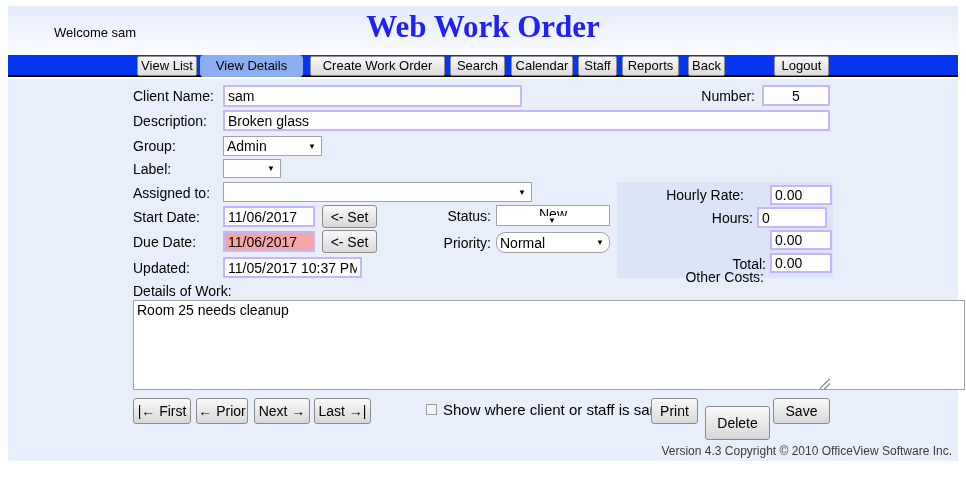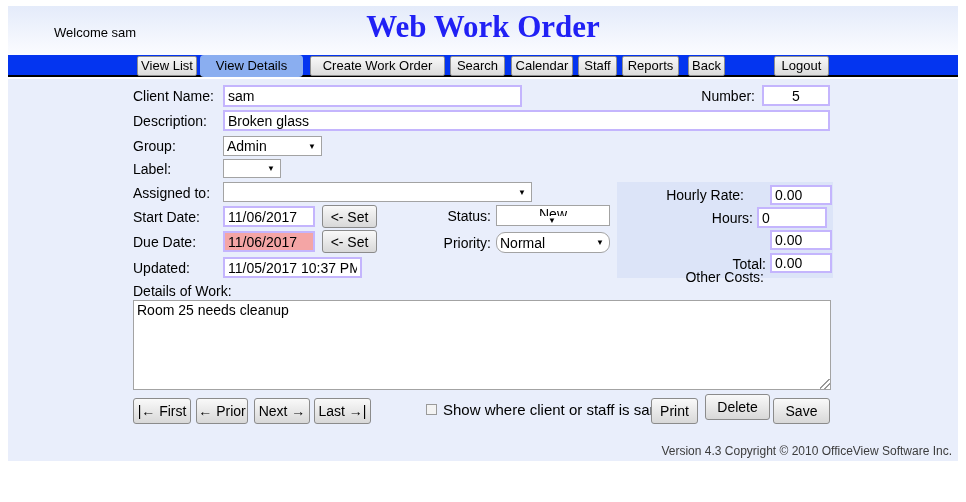--- a/index.html
+++ b/index.html
@@ -38,21 +38,21 @@
          display:flex; align-items:center; padding:0 3px; cursor:pointer; }
   .sel .sel-text { flex:1; overflow:hidden; white-space:nowrap; }
   .sel .arrow { font-size:8px; color:#000; margin-right:2px; }
 
   .btn { position:absolute; background:linear-gradient(#f9f9f9,#d8d8d8); border:1px solid #8b8b8b;
          border-radius:3px; font-family:"Liberation Sans",sans-serif; font-size:14px; color:#000;
          cursor:pointer; white-space:nowrap; overflow:hidden; text-align:center; }
 
   .cost-panel { position:absolute; left:617px; top:182px; width:216px; height:96px; background:#dce4f8; }
 
-  .work-textarea { position:absolute; left:133px; top:300px; width:698px; height:90px;
+  .work-textarea { position:absolute; left:133px; top:300px; width:832px; height:90px;
                    background:#fff; border:1px solid #a3a3a3; font-family:"Liberation Sans",sans-serif;
                    font-size:14px; color:#000; padding:1px 3px; resize:none; outline:none; }
   .resize-handle { position:absolute; left:820px; top:379px; width:10px; height:10px;
       background:
         linear-gradient(135deg, transparent 44%, #999 44%, #999 54%, transparent 54%,
                         transparent 68%, #999 68%, #999 78%, transparent 78%); }
 
   .checkbox { position:absolute; left:426px; top:404px; width:11px; height:11px; appearance:none;
               -webkit-appearance:none; background:#f3f3f3; border:1px solid #9a9a9a; cursor:pointer; }
   .checkbox-label { position:absolute; left:443px; top:401px; font-size:15px; color:#000; }
@@ -146,18 +146,18 @@
 
   <button class="btn" style="left:133px;top:398px;width:58px;height:26px;">|← First</button>
   <button class="btn" style="left:196px;top:398px;width:52px;height:26px;">← Prior</button>
   <button class="btn" style="left:254px;top:398px;width:56px;height:26px;">Next →</button>
   <button class="btn" style="left:314px;top:398px;width:57px;height:26px;">Last →|</button>
 
   <input type="checkbox" class="checkbox" style="">
   <div class="checkbox-label">Show where client or staff is sam</div>
 
   <button class="btn" style="left:651px;top:398px;width:47px;height:26px;">Print</button>
-  <button class="btn" style="left:705px;top:394px;width:65px;height:26px;">Delete</button>
+  <button class="btn" style="left:705px;top:406px;width:65px;height:34px;">Delete</button>
   <button class="btn" style="left:773px;top:398px;width:57px;height:26px;">Save</button>
 
   <div class="footer">Version 4.3 Copyright © 2010 OfficeView Software Inc.</div>
 
 </div>
 
 </body></html>

